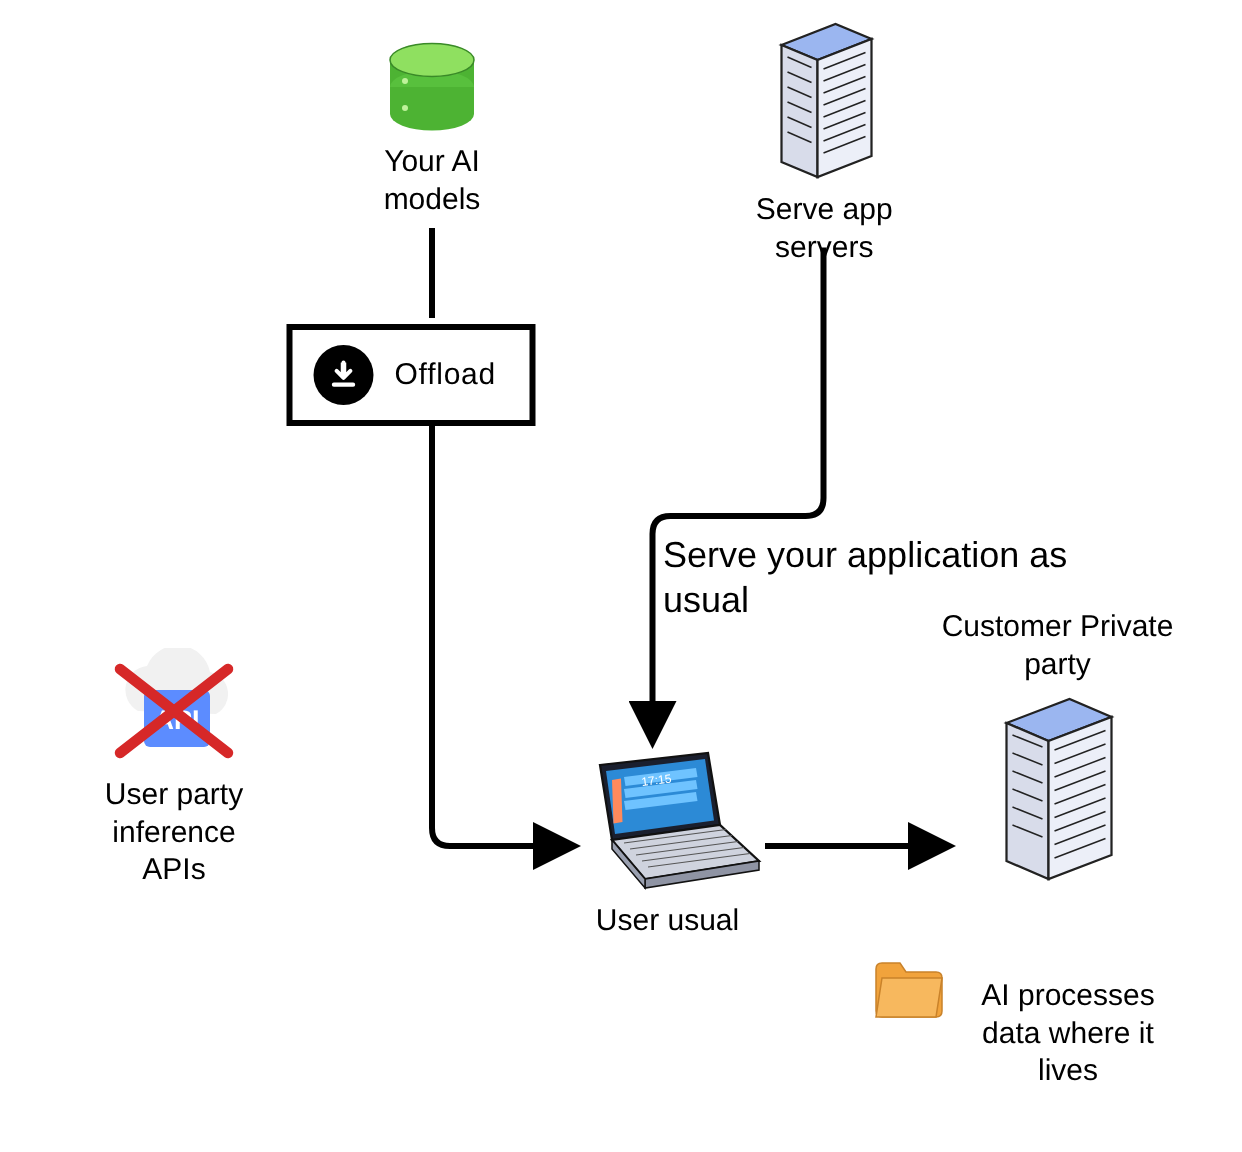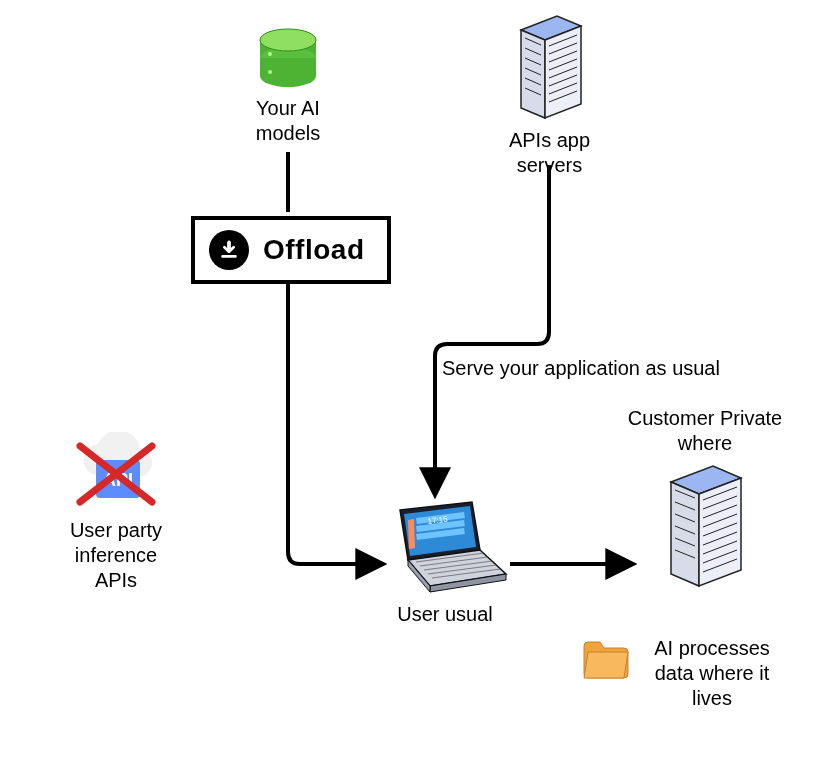--- a/index.html
+++ b/index.html
@@ -1,24 +1,24 @@
 <!DOCTYPE html>
 <html><head>
 <meta charset="utf-8">
 <style>
   * { box-sizing: border-box; margin: 0; padding: 0; }
   html, body { width: 828px; height: 768px; font-family: -apple-system, BlinkMacSystemFont, "Segoe UI", Helvetica, Arial, sans-serif; background: #fff; position: relative; overflow: hidden; }
   .canvas { position: relative; width: 828px; height: 768px; padding-left: 20px; }
   .node { position: absolute; display: flex; flex-direction: column; align-items: center; }
   .label { font-size: 20px; color: #000; text-align: center; line-height: 1.25; margin-top: 6px; }
-  .annot { position: absolute; font-size: 20px; color: #000; text-align: center; line-height: 1.25; }
+  .annot { position: absolute; font-size: 24px; color: #000; text-align: center; line-height: 1.25; }
   .offload-box { position: absolute; border: 4px solid #000; padding: 10px 22px 10px 14px; display: flex; align-items: center; gap: 14px; background: #fff; }
   .offload-box .circle { width: 40px; height: 40px; border-radius: 50%; background: #000; display: flex; align-items: center; justify-content: center; }
   .offload-box .circle svg { width: 22px; height: 22px; }
-  .offload-text { font-size: 28px; font-weight: 700; color: #000; letter-spacing: 0.5px; }
+  .offload-text { font-size: 20px; font-weight: 400; color: #000; letter-spacing: 0.5px; }
   svg.arrows { position: absolute; left: 0; top: 0; width: 828px; height: 768px; pointer-events: none; }
 </style>
 </head>
 <body>
 
 <div class="canvas">
 
   <svg class="arrows">
     <defs>
       <marker id="ah" viewBox="0 0 12 12" refX="10" refY="6" markerWidth="8" markerHeight="8" orient="auto">
@@ -79,21 +79,21 @@
       </g>
       <g stroke="#222" stroke-width="1">
         <line x1="14" y1="26" x2="30" y2="33"></line>
         <line x1="14" y1="36" x2="30" y2="43"></line>
         <line x1="14" y1="46" x2="30" y2="53"></line>
         <line x1="14" y1="56" x2="30" y2="63"></line>
         <line x1="14" y1="66" x2="30" y2="73"></line>
         <line x1="14" y1="76" x2="30" y2="83"></line>
       </g>
     </svg>
-    <div class="label" style="white-space:pre-line;">APIs app
+    <div class="label" style="white-space:pre-line;">Serve app
 servers</div>
   </div>
 
   <div class="node" style="left:56px; top:432px; width:120px;">
     <svg width="96" height="80" viewBox="0 0 96 80">
       <path d="M24,42 a16,16 0 0 1 6,-30 a22,22 0 0 1 42,4 a15,15 0 0 1 4,28 Z" fill="#f1f1f1"></path>
       <rect x="28" y="28" width="44" height="38" rx="4" fill="#5c8cff"></rect>
       <text x="50" y="54" text-anchor="middle" font-size="18" font-weight="700" fill="#fff" font-family="Arial">API</text>
       <g stroke="#d62828" stroke-width="7" stroke-linecap="round">
         <line x1="12" y1="14" x2="84" y2="70"></line>
@@ -133,21 +133,21 @@
         <line x1="44" y1="70" x2="112" y2="61"></line>
         <line x1="48" y1="74" x2="116" y2="65"></line>
         <line x1="52" y1="78" x2="120" y2="69"></line>
       </g>
     </svg>
     <div class="label">User usual</div>
   </div>
 
   <div class="node" style="left:620px; top:400px; width:170px;">
     <div class="label" style="white-space:pre-line; margin-bottom:6px;">Customer Private
-where</div>
+party</div>
     <svg width="92" height="130" viewBox="0 0 92 130">
       <polygon points="12,20 54,4 82,16 40,32" fill="#9bb6f0" stroke="#222" stroke-width="1.5"></polygon>
       <polygon points="12,20 40,32 40,124 12,112" fill="#d8dcea" stroke="#222" stroke-width="1.5"></polygon>
       <polygon points="40,32 82,16 82,108 40,124" fill="#eceff8" stroke="#222" stroke-width="1.5"></polygon>
       <g stroke="#222" stroke-width="1">
         <line x1="44" y1="38" x2="78" y2="25"></line>
         <line x1="44" y1="47" x2="78" y2="34"></line>
         <line x1="44" y1="56" x2="78" y2="43"></line>
         <line x1="44" y1="65" x2="78" y2="52"></line>
         <line x1="44" y1="74" x2="78" y2="61"></line>
@@ -165,18 +165,18 @@
         <line x1="16" y1="88" x2="36" y2="96"></line>
       </g>
     </svg>
   </div>
 
   <div class="node" style="left:580px; top:636px; width:240px; flex-direction:row; align-items:flex-start; gap:10px;">
     <svg width="52" height="44" viewBox="0 0 52 44">
       <path d="M4,12 L4,38 Q4,42 8,42 L44,42 Q48,42 48,38 L48,16 Q48,12 44,12 L24,12 L20,6 L8,6 Q4,6 4,10 Z" fill="#f1a33c" stroke="#c9822a" stroke-width="1"></path>
       <path d="M8,16 L48,16 L44,42 L4,42 Z" fill="#f7b85e" stroke="#c9822a" stroke-width="1"></path>
     </svg>
-    <div class="label" style="white-space:pre-line; text-align:center; margin-top:0; width:140px;">AI processes
+    <div class="label" style="white-space:pre-line; text-align:center; margin-top:16px; width:140px;">AI processes
 data where it
 lives</div>
   </div>
 
 </div>
 
 </body></html>

